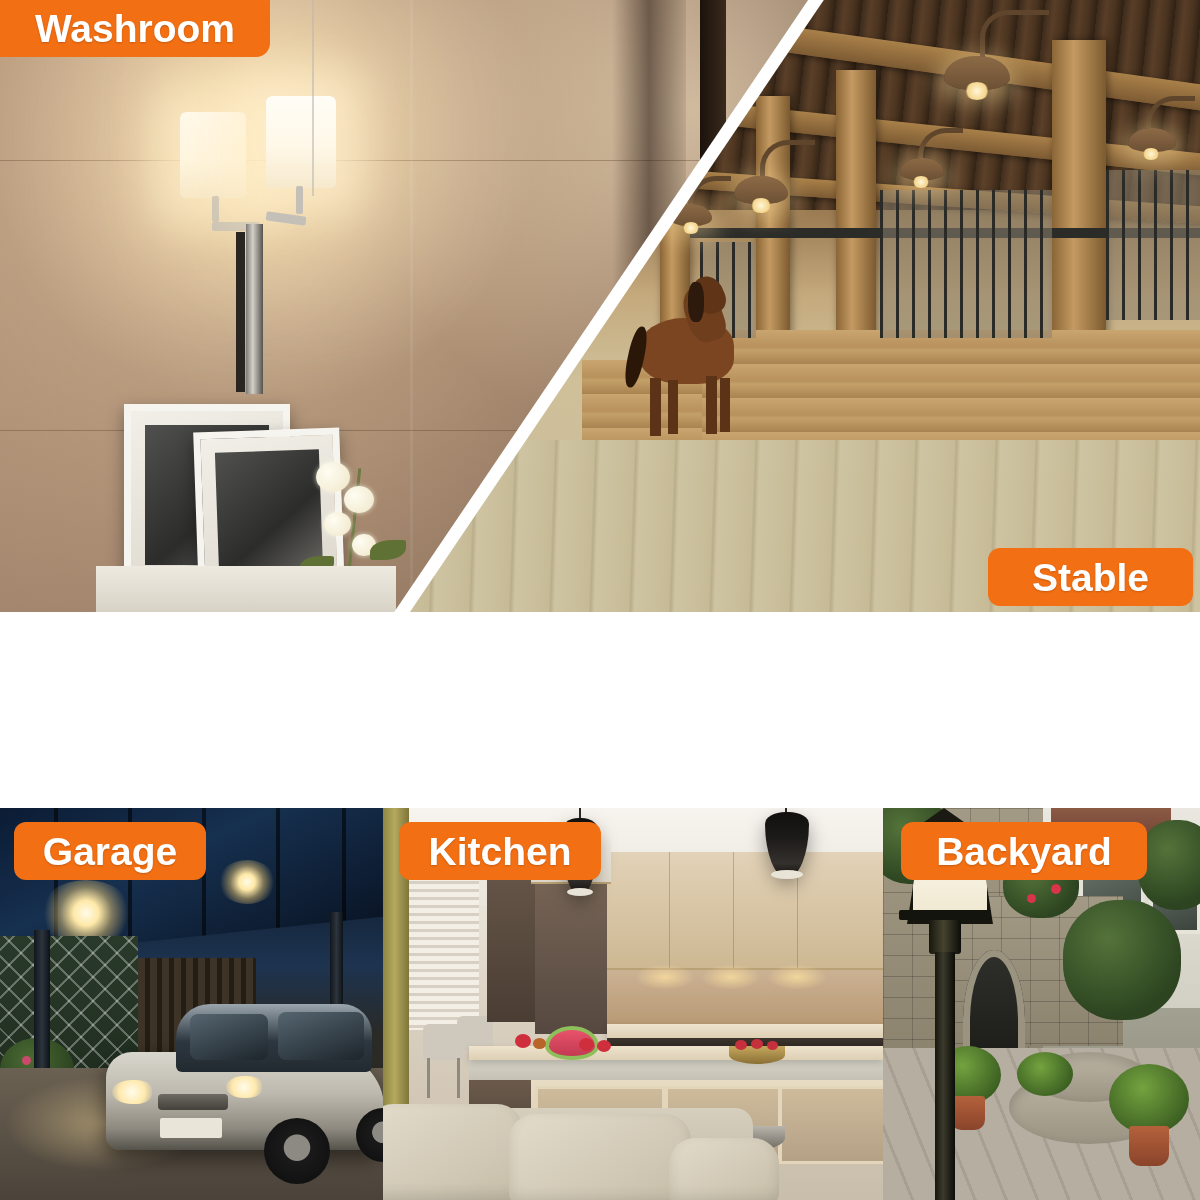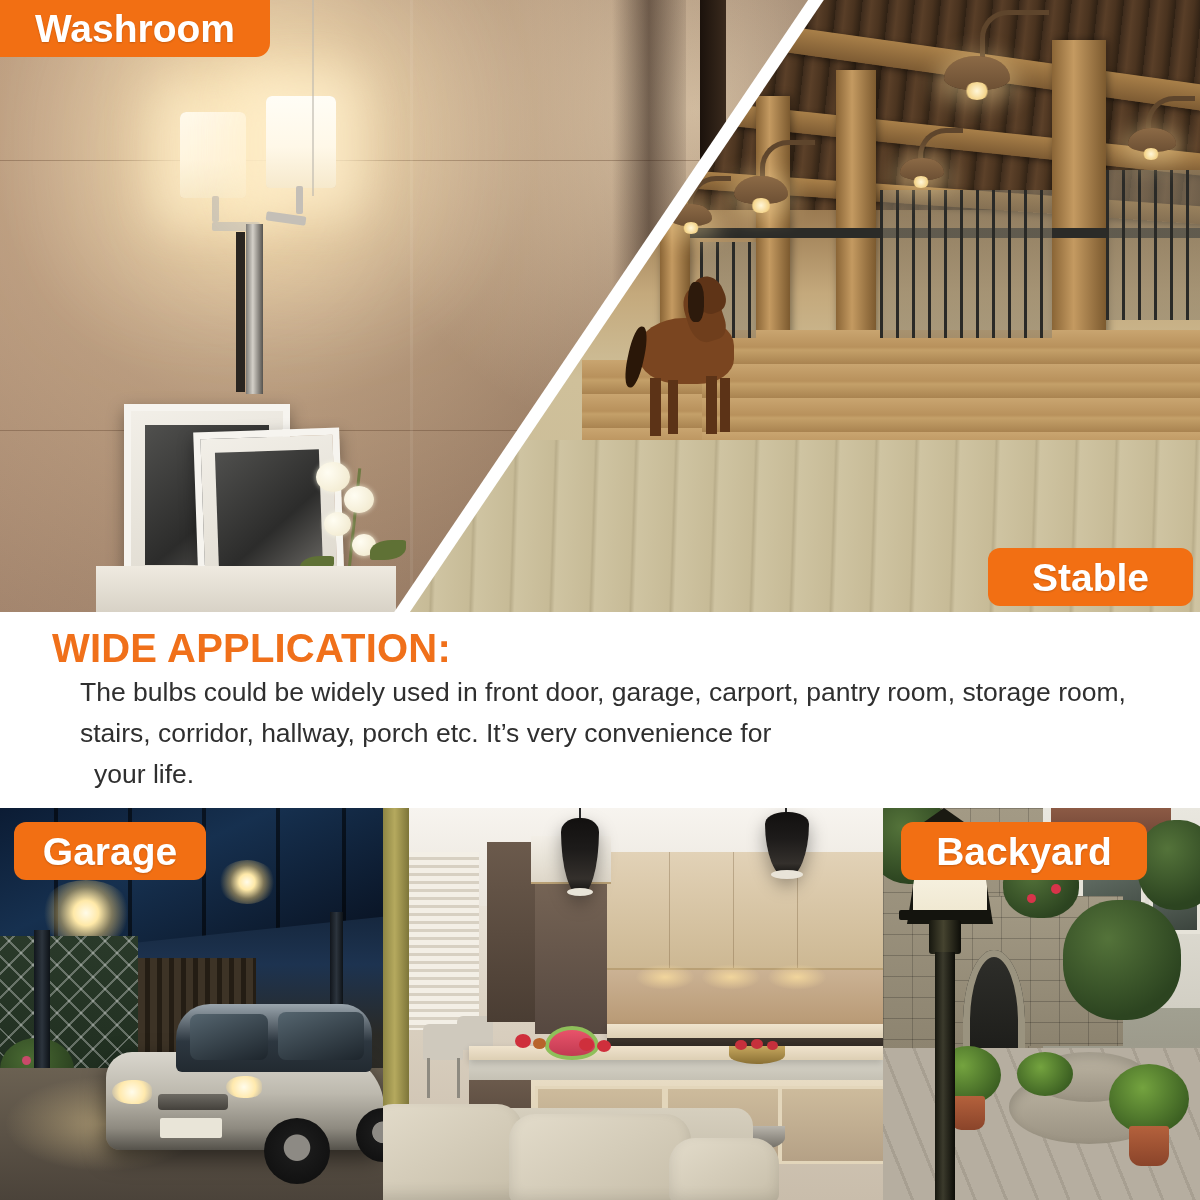--- a/index.html
+++ b/index.html
@@ -342,28 +342,20 @@
 
     <div class="badge" style="left:988px;top:548px;width:205px;height:58px;border-radius:12px;font-size:39px;">
       <span>Stable</span>
     </div>
 
     <div class="badge" style="left:0;top:0;width:270px;height:57px;border-radius:0 0 14px 0;font-size:39px;">
       <span>Washroom</span>
     </div>
   </div>
 
-  <div class="mid">
-    <div class="mid-title">WIDE APPLICATION:</div>
-    <div class="mid-body">
-      <span>The bulbs could be widely used in front door, garage, carport, pantry room,</span>
-      <span>storage room, stairs, corridor, hallway, porch etc. It’s very convenience for</span>
-      <span class="l3">your life.</span>
-    </div>
-  </div>
 
   <div class="bot">
 
     <div class="bot-cell cell-garage">
       <div class="garage">
         <div class="g-canopy">
           <div class="g-canopy-rib" style="left:64px;"></div>
           <div class="g-canopy-rib" style="left:138px;"></div>
           <div class="g-canopy-rib" style="left:212px;"></div>
           <div class="g-canopy-rib" style="left:286px;"></div>
@@ -462,20 +454,23 @@
         <div class="k-fruit" style="left:352px;top:232px;width:12px;height:10px;background:#c6303c;"></div>
         <div class="k-fruit" style="left:368px;top:231px;width:12px;height:10px;background:#c6303c;"></div>
         <div class="k-fruit" style="left:384px;top:233px;width:11px;height:9px;background:#c6303c;"></div>
         <div class="k-bowl" style="left:340px;top:318px;width:62px;height:24px;"></div>
 
         <div class="k-sofa" style="left:-10px;top:300px;width:380px;height:92px;"></div>
         <div class="k-cushion" style="left:-16px;top:296px;width:156px;height:96px;"></div>
         <div class="k-cushion" style="left:126px;top:306px;width:182px;height:90px;"></div>
         <div class="k-cushion" style="left:286px;top:330px;width:110px;height:66px;"></div>
       </div>
+      <div class="badge" style="left:16px;top:14px;width:202px;height:58px;border-radius:12px;font-size:39px;">
+        <span>Kitchen</span>
+      </div>
     </div>
 
     <div class="bot-cell cell-backyard">
       <div class="backyard">
         <div class="b-house" style="left:152px;top:0;width:165px;height:200px;"></div>
         <div class="b-roof" style="left:168px;top:0;width:120px;height:34px;"></div>
         <div class="b-win" style="left:196px;top:36px;width:58px;height:84px;"></div>
         <div class="b-win" style="left:266px;top:44px;width:44px;height:74px;"></div>
 
         <div class="b-stonewall" style="left:0;top:0;width:160px;height:252px;"></div>

